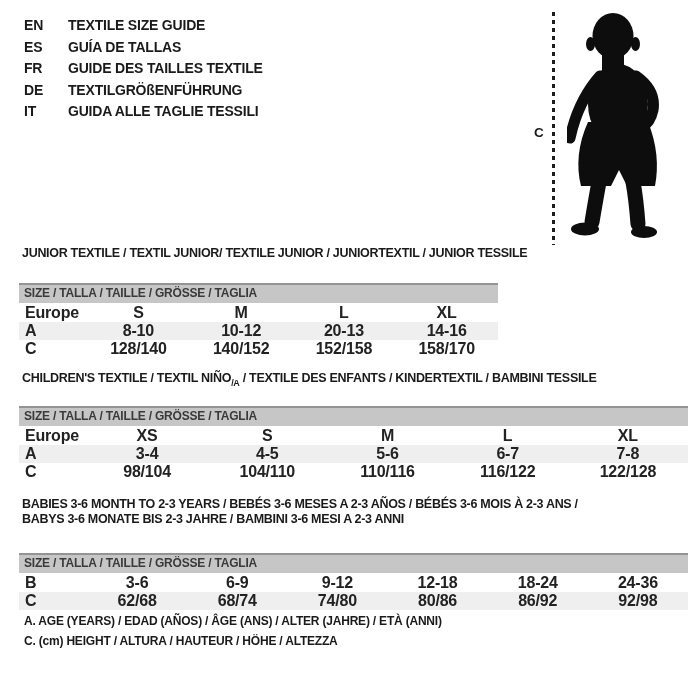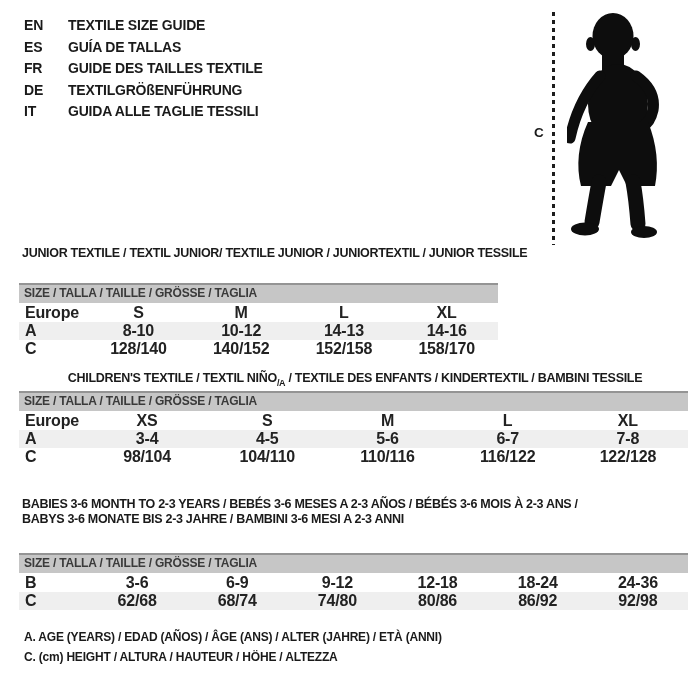--- a/index.html
+++ b/index.html
@@ -21,37 +21,37 @@
   }
   .c-label{position:absolute;left:534px;top:125px;font-weight:700;font-size:13.5px;}
   .toddler{position:absolute;left:567px;top:12px;width:92px;height:226px;}
   
   .table-section{position:absolute;left:19px;}
   .sec-t1{top:246px;width:479px;}
   .sec-t2{top:371px;width:669px;}
   .sec-t3{top:497px;width:669px;}
   .t-title{font-weight:700;font-size:12.5px;line-height:15px;letter-spacing:-0.3px;margin-left:3px;white-space:nowrap;}
   .sec-t1 .t-title{margin-bottom:22px;}
-  .sec-t2 .t-title{text-align:center;}
+  .sec-t2 .t-title{margin-bottom:15px;}
   .sec-t3 .t-title{margin-bottom:26px;}
   .t-title .sub{font-size:9px;vertical-align:sub;}
   .size-bar{
     height:20px;box-sizing:border-box;background:#c6c6c6;border-top:2px solid #949494;
     line-height:17px;padding-left:5px;font-weight:700;font-size:12px;color:#3a3a3a;
     letter-spacing:-0.2px;margin-bottom:1px;
   }
   table.size-table{width:100%;border-collapse:collapse;table-layout:fixed;}
   .size-table td{
     height:18px;padding:0;font-size:16px;font-weight:700;letter-spacing:-0.2px;
     text-align:center;color:#222;white-space:nowrap;
   }
   .size-table td.lbl{width:62px;text-align:left;padding-left:6px;}
   .size-table tr.shaded{background:#efefef;}
   
-  .footnotes{position:absolute;left:24px;top:627px;}
+  .footnotes{position:absolute;left:24px;top:611px;}
   .footnote{font-weight:700;font-size:12px;line-height:20px;letter-spacing:-0.2px;white-space:nowrap;}
 </style>
 </head>
 <body>
 
 <div class="languages">
     <div class="lang-row">
       <span class="lang-code">EN</span>
       <span class="lang-label">TEXTILE SIZE GUIDE</span>
     </div>
@@ -103,21 +103,21 @@
           <td class="lbl">Europe</td>
           <td>S</td>
           <td>M</td>
           <td>L</td>
           <td>XL</td>
         </tr>
         <tr class="shaded">
           <td class="lbl">A</td>
           <td>8-10</td>
           <td>10-12</td>
-          <td>14-13</td>
+          <td>20-13</td>
           <td>14-16</td>
         </tr>
         <tr>
           <td class="lbl">C</td>
           <td>128/140</td>
           <td>140/152</td>
           <td>152/158</td>
           <td>158/170</td>
         </tr>
       </tbody>

